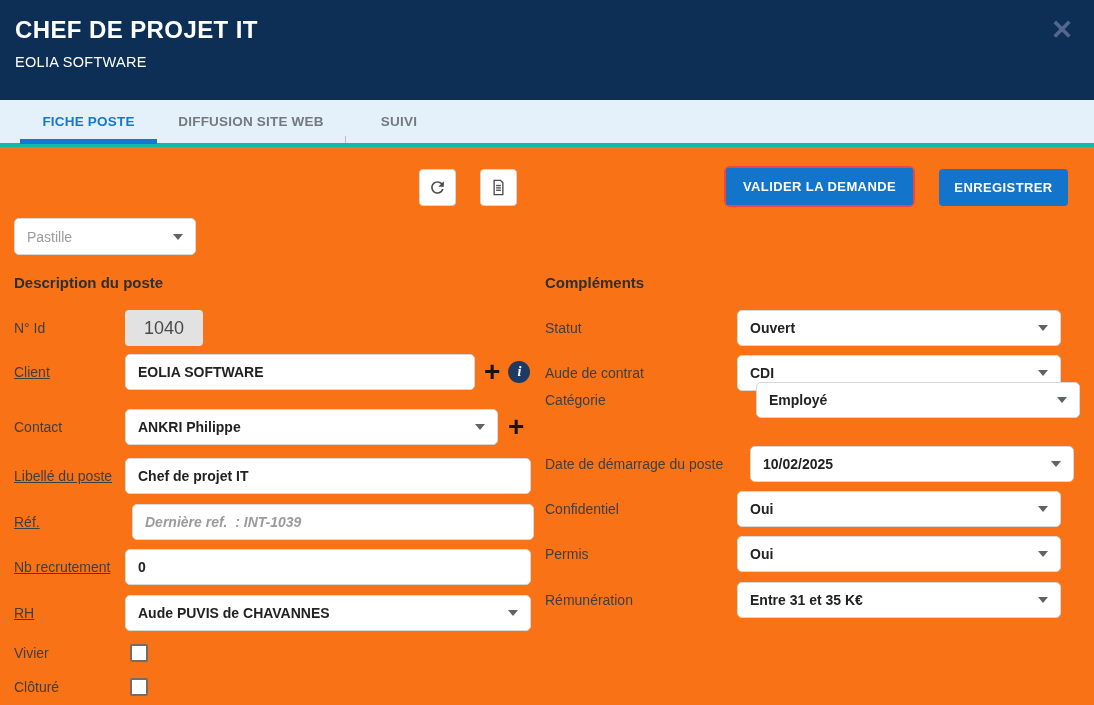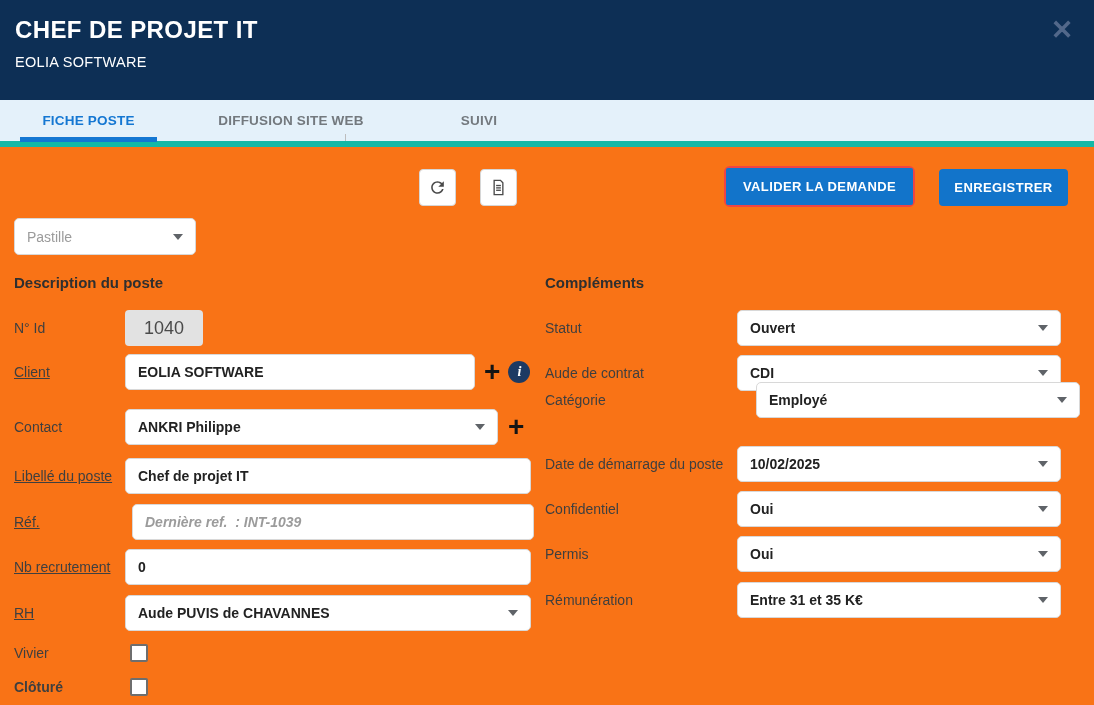--- a/index.html
+++ b/index.html
@@ -12,21 +12,21 @@
   .hdr-title { position: absolute; left: 15px; top: 16px; color: #fff; font-size: 24px;
     font-weight: 700; letter-spacing: 0.4px; }
   .hdr-sub { position: absolute; left: 15px; top: 54px; color: #fff; font-size: 14.5px;
     font-weight: 500; letter-spacing: 0.3px; }
   .hdr-close { position: absolute; right: 16px; top: 14px; width: 32px; height: 32px;
     color: #52688a; font-size: 27px; font-weight: 700; line-height: 32px; text-align: center;
     cursor: pointer; }
 
   
   .tabbar { position: absolute; left: 0; top: 100px; width: 1094px; height: 47px;
-    background: #e4f1fa; border-bottom: 6px solid #14b8a6; display: flex; padding-left: 20px; gap: 40px; }
+    background: #e4f1fa; border-bottom: 4px solid #14b8a6; display: flex; padding-left: 20px; }
   .tab { position: relative; height: 100%; display: flex; align-items: center; justify-content: center;
     font-size: 13.5px; font-weight: 700; letter-spacing: 0.2px; color: #73797e; cursor: pointer; }
   .tab.w1 { width: 137px; }
   .tab.w2 { width: 188px; }
   .tab.w3 { width: 108px; }
   .tab.active { color: #1477d2; }
   .tab.active::after { content: ""; position: absolute; left: 0; bottom: -1px; width: 137px;
     height: 5px; background: #1477d2; }
   .tab-tick { position: absolute; left: 345px; bottom: 0; width: 1px; height: 7px; background: #bdbdbd; }
 
@@ -169,21 +169,21 @@
       <span class="val">Aude PUVIS de CHAVANNES</span>
       <span class="arrow"></span>
     </div>
   </div>
 
   <div class="frow" style="left:14px; top:643px; width:520px; height:20px;">
     <span class="flabel" style="flex:0 0 116px;">Vivier</span>
     <span class="checkbox"></span>
   </div>
 
-  <div class="frow" style="left:14px; top:677px; width:520px; height:20px;font-weight:bold;">
+  <div class="frow" style="left:14px; top:677px; width:520px; height:20px;">
     <span class="flabel" style="flex:0 0 116px;">Clôturé</span>
     <span class="checkbox"></span>
   </div>
 
   <div class="frow" style="left:545px; top:310px; width:535px; height:36px;">
     <span class="flabel" style="flex:0 0 192px;">Statut</span>
     <div class="combo" style="width:324px; height:36px;">
       <span class="val">Ouvert</span>
       <span class="arrow"></span>
     </div>
@@ -200,21 +200,21 @@
   <div class="frow" style="left:545px; top:382px; width:535px; height:36px;justify-content:space-between;">
     <span class="flabel" style="flex:0 0 192px;">Catégorie</span>
     <div class="combo" style="width:324px; height:36px;">
       <span class="val">Employé</span>
       <span class="arrow"></span>
     </div>
   </div>
 
   <div class="frow" style="left:545px; top:446px; width:535px; height:36px;">
     <span class="flabel" style="flex:0 0 192px;">Date de démarrage du poste</span>
-    <div class="combo" style="width:324px; height:36px;">
+    <div class="combo" style="width:324px; height:36px;margin-left:13px;">
       <span class="val">10/02/2025</span>
       <span class="arrow"></span>
     </div>
   </div>
 
   <div class="frow" style="left:545px; top:491px; width:535px; height:36px;">
     <span class="flabel" style="flex:0 0 192px;">Confidentiel</span>
     <div class="combo" style="width:324px; height:36px;">
       <span class="val">Oui</span>
       <span class="arrow"></span>

